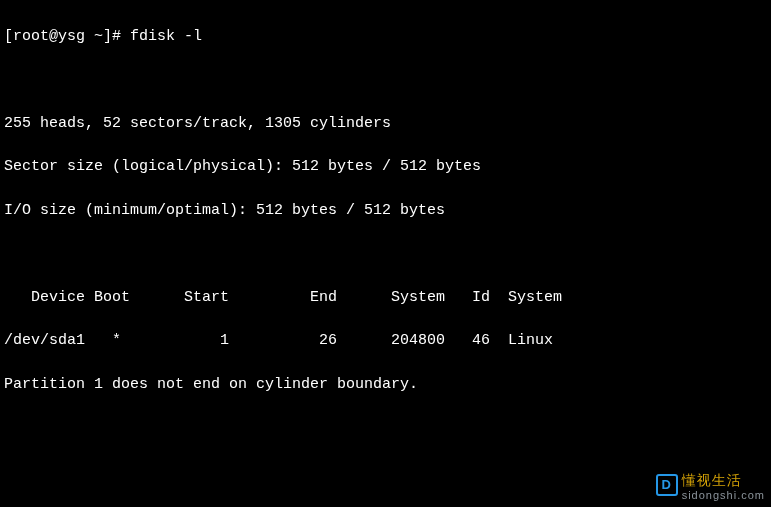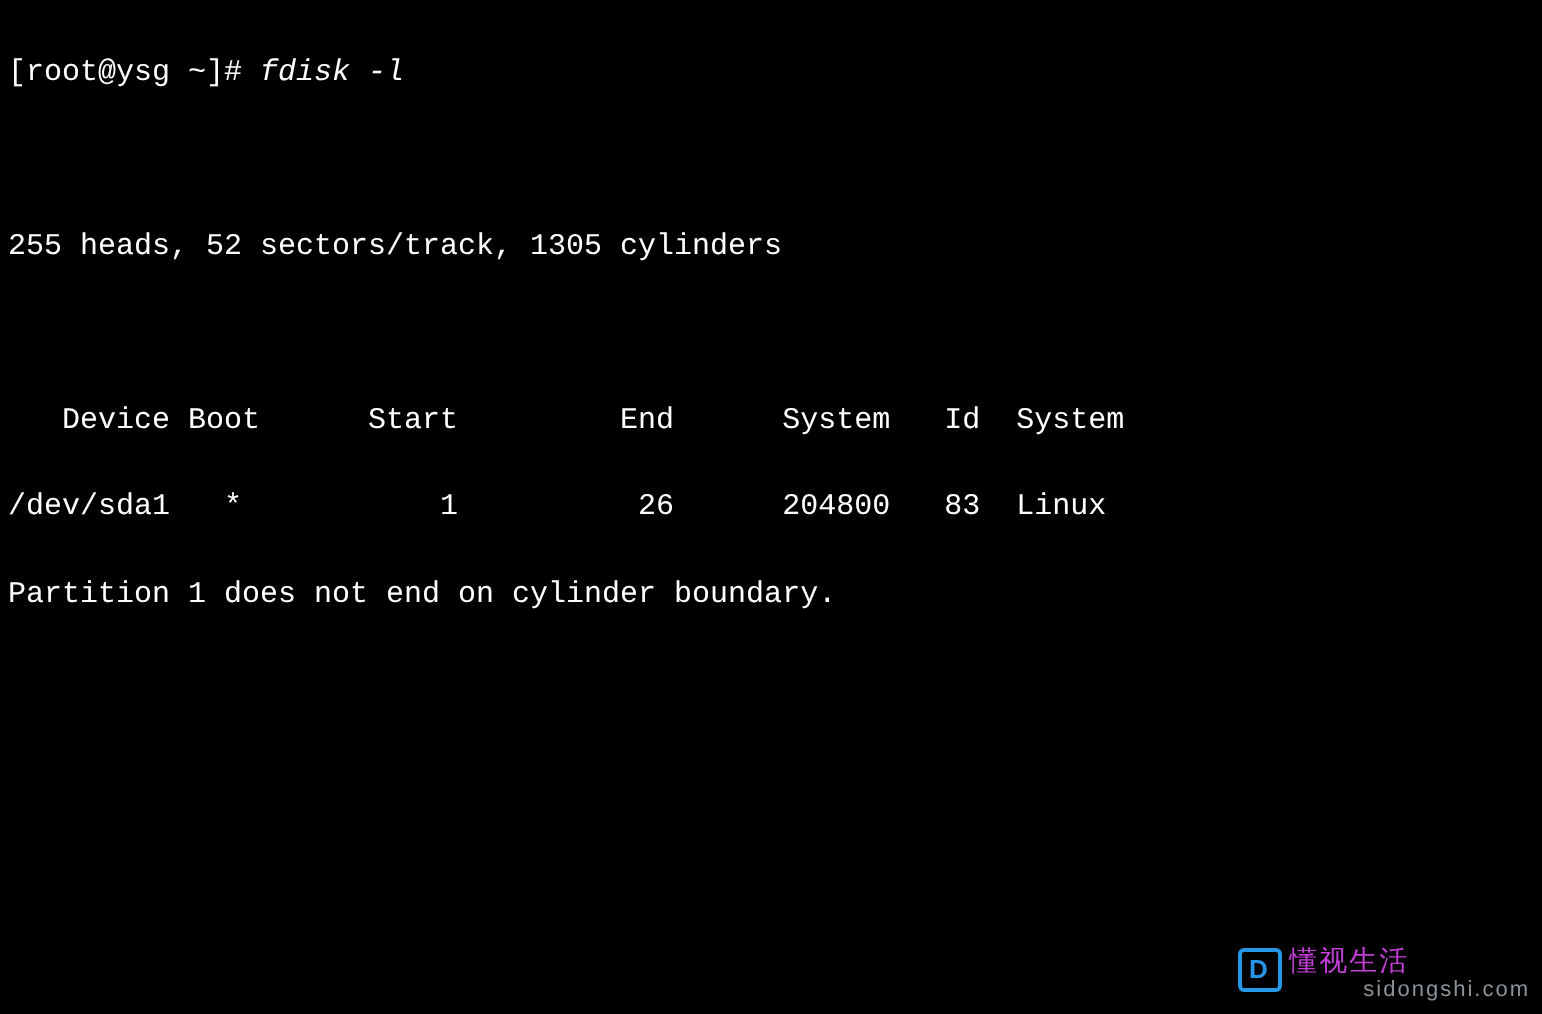--- a/index.html
+++ b/index.html
@@ -14,21 +14,21 @@
     height: 507px;
     overflow: hidden;
     position: relative;
   }
   .terminal {
     padding: 4px 4px 0 4px;
     white-space: pre;
   }
   .prompt-user { display:inline; }
   .prompt-sep  { display:inline; }
-  .command     { display:inline;font-style:italic; }
+  .command     { display:inline; }
   .line { display:block; }
   .watermark {
     position: absolute;
     right: 6px;
     bottom: 6px;
     font-family: Arial, sans-serif;
     font-size: 14px;
     letter-spacing: 1px;
     display: flex;
     align-items: center;
@@ -42,33 +42,35 @@
     border-radius: 3px;
     display: inline-flex;
     align-items: center;
     justify-content: center;
     color: #2aa8ff;
     font-weight: bold;
     font-family: Arial, sans-serif;
     font-size: 13px;
     background: rgba(0,0,0,0.3);
   }
-  .watermark .txt { color: #d946ef; }
-  .watermark .domain { color: #9aa3ab; font-size:11px; display:block; line-height:1;margin-left:37px; }
+  .watermark .txt { color: #eab308; }
+  .watermark .domain { color: #9aa3ab; font-size:11px; display:block; line-height:1; }
 </style>
 </head>
 <body>
 
 <div class="terminal">
 <span class="line"><span class="prompt-user">[root@ysg ~]</span><span class="prompt-sep"># </span><span class="command">fdisk -l</span></span>
 <span class="line"> </span>
 <span class="line">255 heads, 52 sectors/track, 1305 cylinders</span>
+<span class="line">Sector size (logical/physical): 512 bytes / 512 bytes</span>
+<span class="line">I/O size (minimum/optimal): 512 bytes / 512 bytes</span>
 <span class="line"> </span>
 <span class="line">   Device Boot      Start         End      System   Id  System</span>
-<span class="line">/dev/sda1   *           1          26      204800   83  Linux</span>
+<span class="line">/dev/sda1   *           1          26      204800   46  Linux</span>
 <span class="line">Partition 1 does not end on cylinder boundary.</span>
 
 
 
 
 
 
 
 
 

